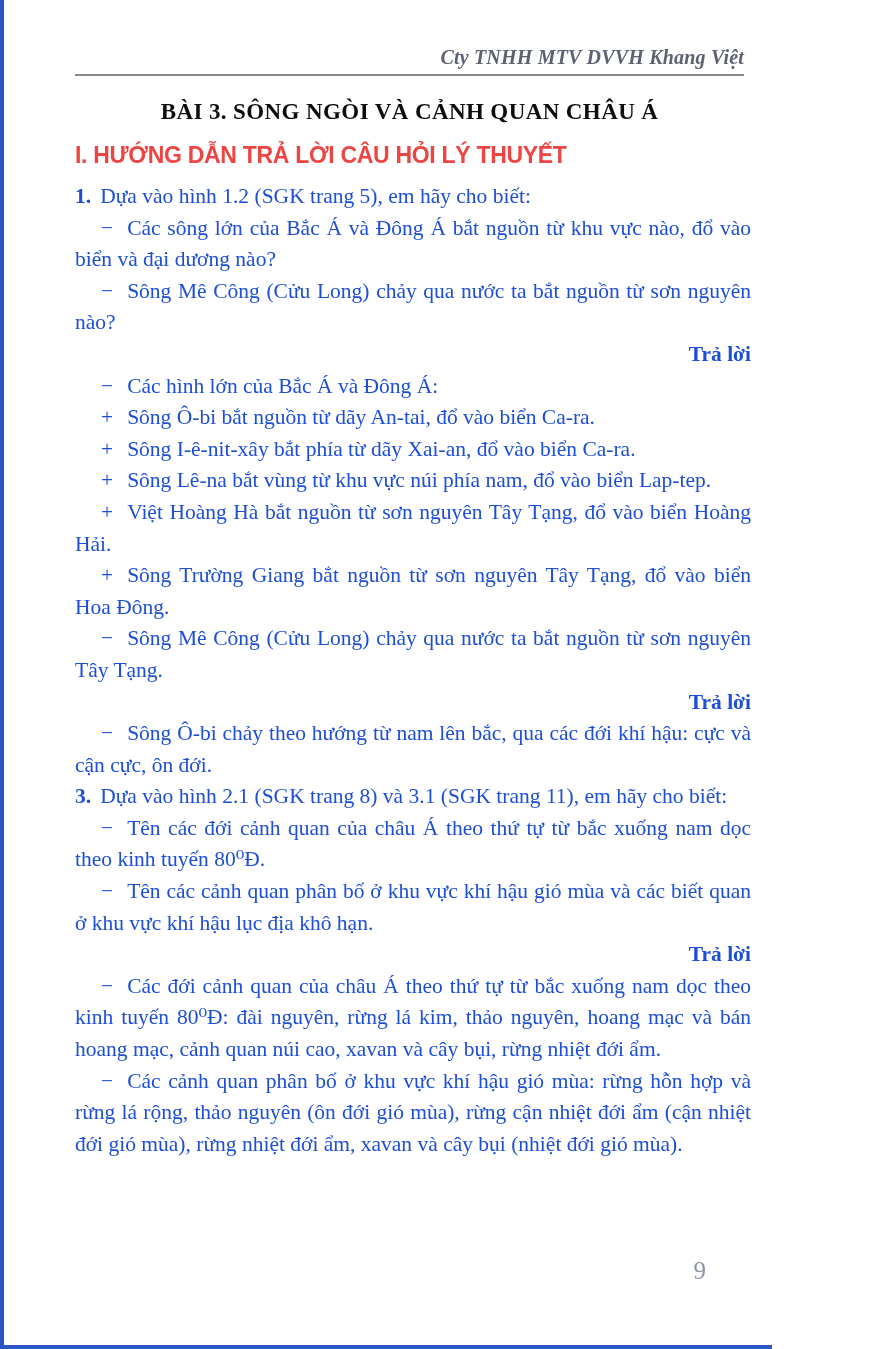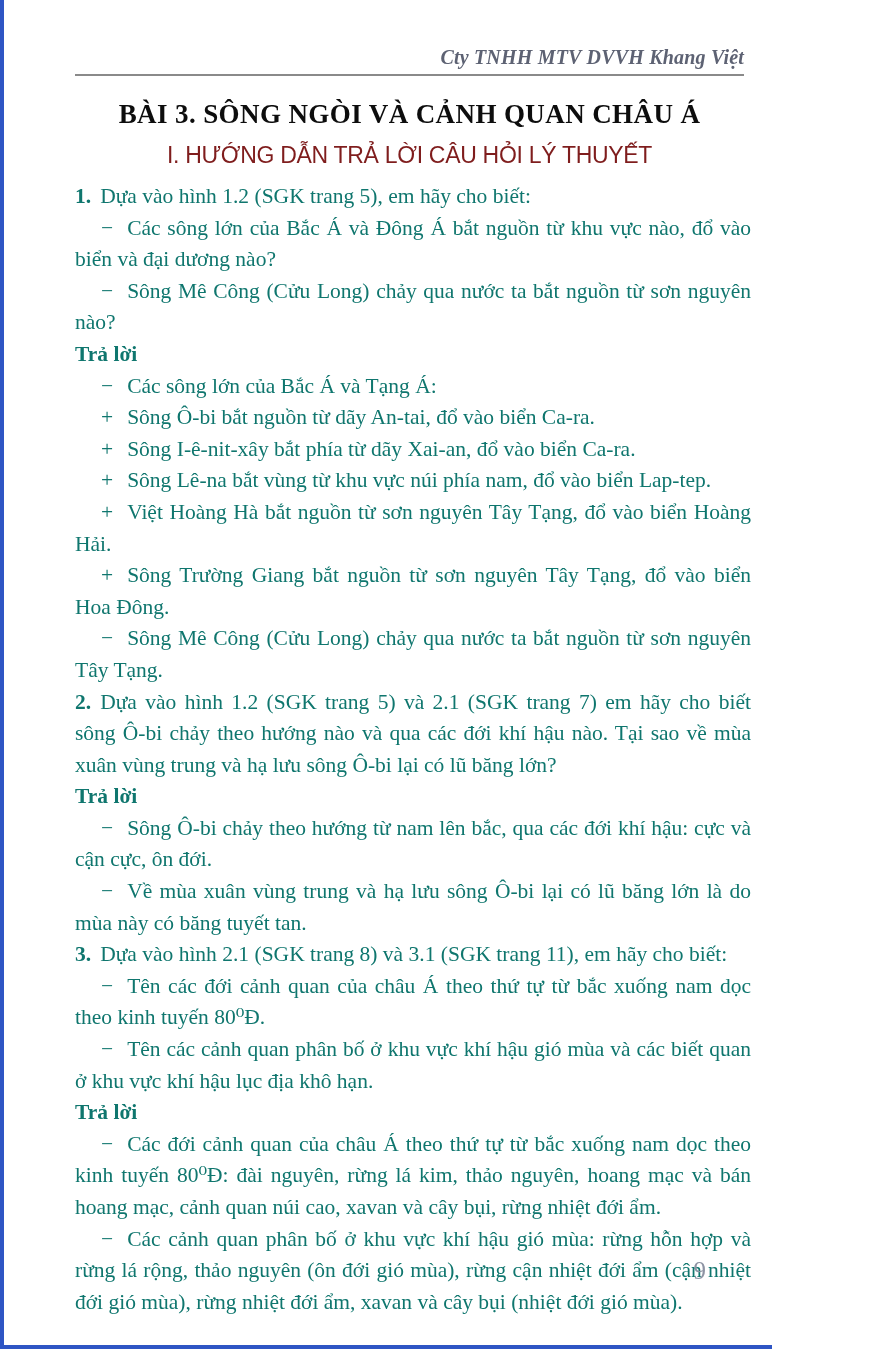--- a/index.html
+++ b/index.html
@@ -39,56 +39,55 @@
     font-size: 20px;
     color: #5d6273;
     letter-spacing: 0.2px;
   }
   
   .doc-title {
     position: absolute;
     left: 75px; right: 28px; top: 99px;
     margin: 0;
     text-align: center;
-    font-size: 27px;
+    font-size: 23px;
     font-weight: bold;
     letter-spacing: 0.4px;
     color: #0d0d0d;
     font-family: "Liberation Serif", "DejaVu Serif", serif;
   }
   
   .section-heading {
     position: absolute;
     left: 75px; right: 28px; top: 142px;
     margin: 0;
     font-family: "Liberation Sans", "DejaVu Sans", sans-serif;
     font-size: 23px;
-    font-weight: normal;
+    font-weight: bold;
     letter-spacing: -0.3px;
-    color: #7f1d1d;
+    color: #ef4444;
     white-space: nowrap;
-    text-align: center;
   }
   
   .body-text {
     position: absolute;
     left: 75px; right: 21px; top: 181px;
     font-size: 21.5px;
     line-height: 31.6px;
     text-align: justify;
-    color: #0f766e;
+    color: #1d4ed8;
   }
   .para { margin: 0; }
   .para .marker { display: inline; }
   .para.numbered { text-indent: 0; }
   .para.numbered .marker { font-weight: bold; margin-right: 9px; }
   .para.dash, .para.plus { text-indent: 26px; }
   .para.dash .marker, .para.plus .marker { margin-right: 14px; }
   .para.answer {
-    text-align: left;
+    text-align: right;
     font-weight: bold;
     text-indent: 0;
   }
   
   .page-number {
     position: absolute;
     right: 66px; bottom: 64px;
     font-size: 25px;
     color: #8d93a3;
   }
@@ -107,31 +106,29 @@
 
   <h1 class="doc-title">BÀI 3. SÔNG NGÒI VÀ CẢNH QUAN CHÂU Á</h1>
 
   <h2 class="section-heading">I.  HƯỚNG DẪN TRẢ LỜI CÂU HỎI LÝ THUYẾT</h2>
 
   <main class="body-text">
       <p class="para numbered"><span class="marker">1.</span><span>Dựa vào hình 1.2 (SGK trang 5), em hãy cho biết:</span></p>
       <p class="para dash"><span class="marker">−</span><span>Các sông lớn của Bắc Á và Đông Á bắt nguồn từ khu vực nào, đổ vào biển và đại dương nào?</span></p>
       <p class="para dash"><span class="marker">−</span><span>Sông Mê Công (Cửu Long) chảy qua nước ta bắt nguồn từ sơn nguyên nào?</span></p>
       <p class="para answer">Trả lời</p>
-      <p class="para dash"><span class="marker">−</span><span>Các sông lớn của Bắc Á và Tạng Á:</span></p>
+      <p class="para dash"><span class="marker">−</span><span>Các hình lớn của Bắc Á và Đông Á:</span></p>
       <p class="para plus"><span class="marker">+</span><span>Sông Ô-bi bắt nguồn từ dãy An-tai, đổ vào biển Ca-ra.</span></p>
       <p class="para plus"><span class="marker">+</span><span>Sông I-ê-nit-xây bắt phía từ dãy Xai-an, đổ vào biển Ca-ra.</span></p>
       <p class="para plus"><span class="marker">+</span><span>Sông Lê-na bắt vùng từ khu vực núi phía nam, đổ vào biển Lap-tep.</span></p>
       <p class="para plus"><span class="marker">+</span><span>Việt Hoàng Hà bắt nguồn từ sơn nguyên Tây Tạng, đổ vào biển Hoàng Hải.</span></p>
       <p class="para plus"><span class="marker">+</span><span>Sông Trường Giang bắt nguồn từ sơn nguyên Tây Tạng, đổ vào biển Hoa Đông.</span></p>
       <p class="para dash"><span class="marker">−</span><span>Sông Mê Công (Cửu Long) chảy qua nước ta bắt nguồn từ sơn nguyên Tây Tạng.</span></p>
-      <p class="para numbered"><span class="marker">2.</span><span>Dựa vào hình 1.2 (SGK trang 5) và 2.1 (SGK trang 7) em hãy cho biết sông Ô-bi chảy theo hướng nào và qua các đới khí hậu nào. Tại sao về mùa xuân vùng trung và hạ lưu sông Ô-bi lại có lũ băng lớn?</span></p>
       <p class="para answer">Trả lời</p>
       <p class="para dash"><span class="marker">−</span><span>Sông Ô-bi chảy theo hướng từ nam lên bắc, qua các đới khí hậu: cực và cận cực, ôn đới.</span></p>
-      <p class="para dash"><span class="marker">−</span><span>Về mùa xuân vùng trung và hạ lưu sông Ô-bi lại có lũ băng lớn là do mùa này có băng tuyết tan.</span></p>
       <p class="para numbered"><span class="marker">3.</span><span>Dựa vào hình 2.1 (SGK trang 8) và 3.1 (SGK trang 11), em hãy cho biết:</span></p>
       <p class="para dash"><span class="marker">−</span><span>Tên các đới cảnh quan của châu Á theo thứ tự từ bắc xuống nam dọc theo kinh tuyến 80⁰Đ.</span></p>
       <p class="para dash"><span class="marker">−</span><span>Tên các cảnh quan phân bố ở khu vực khí hậu gió mùa và các biết quan ở khu vực khí hậu lục địa khô hạn.</span></p>
       <p class="para answer">Trả lời</p>
       <p class="para dash"><span class="marker">−</span><span>Các đới cảnh quan của châu Á theo thứ tự từ bắc xuống nam dọc theo kinh tuyến 80⁰Đ: đài nguyên, rừng lá kim, thảo nguyên, hoang mạc và bán hoang mạc, cảnh quan núi cao, xavan và cây bụi, rừng nhiệt đới ẩm.</span></p>
       <p class="para dash"><span class="marker">−</span><span>Các cảnh quan phân bố ở khu vực khí hậu gió mùa: rừng hỗn hợp và rừng lá rộng, thảo nguyên (ôn đới gió mùa), rừng cận nhiệt đới ẩm (cận nhiệt đới gió mùa), rừng nhiệt đới ẩm, xavan và cây bụi (nhiệt đới gió mùa).</span></p>
     </main>
 
   <div class="page-number">9</div>
 

